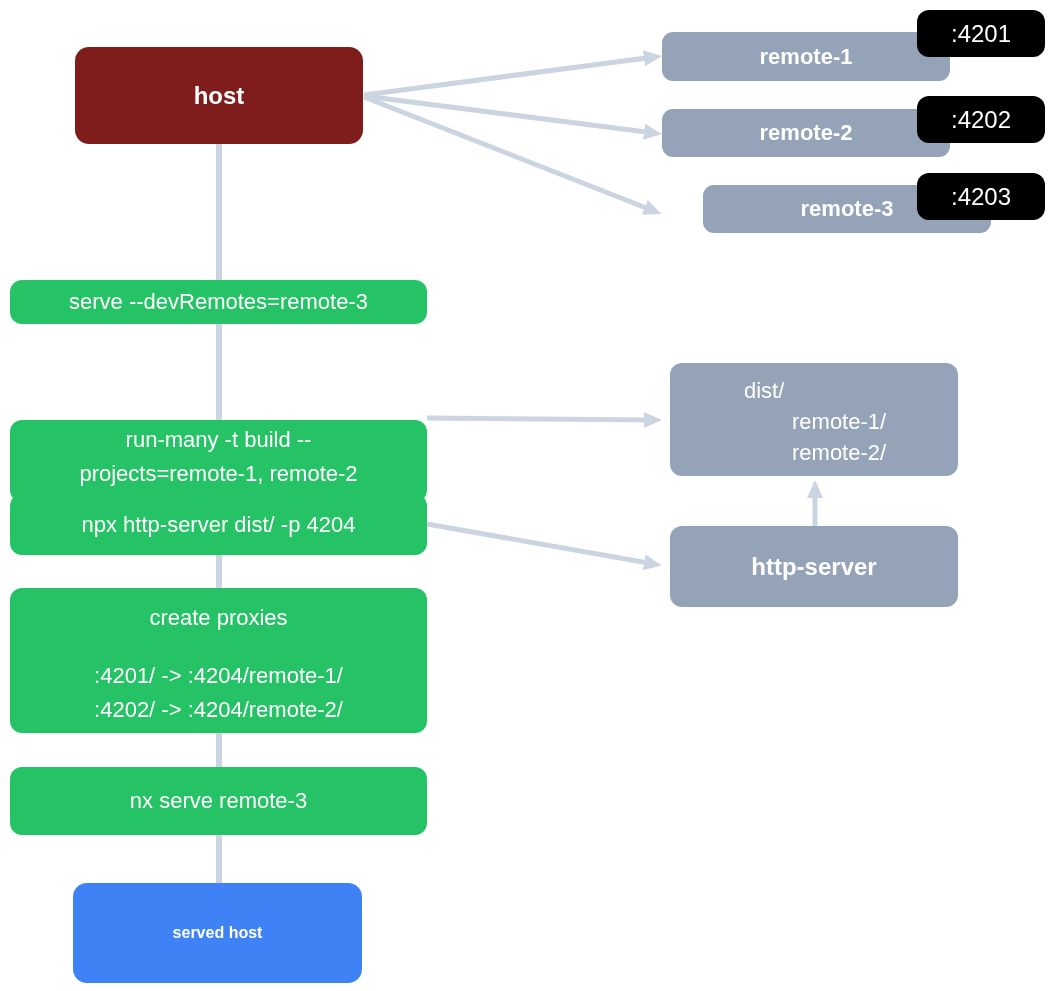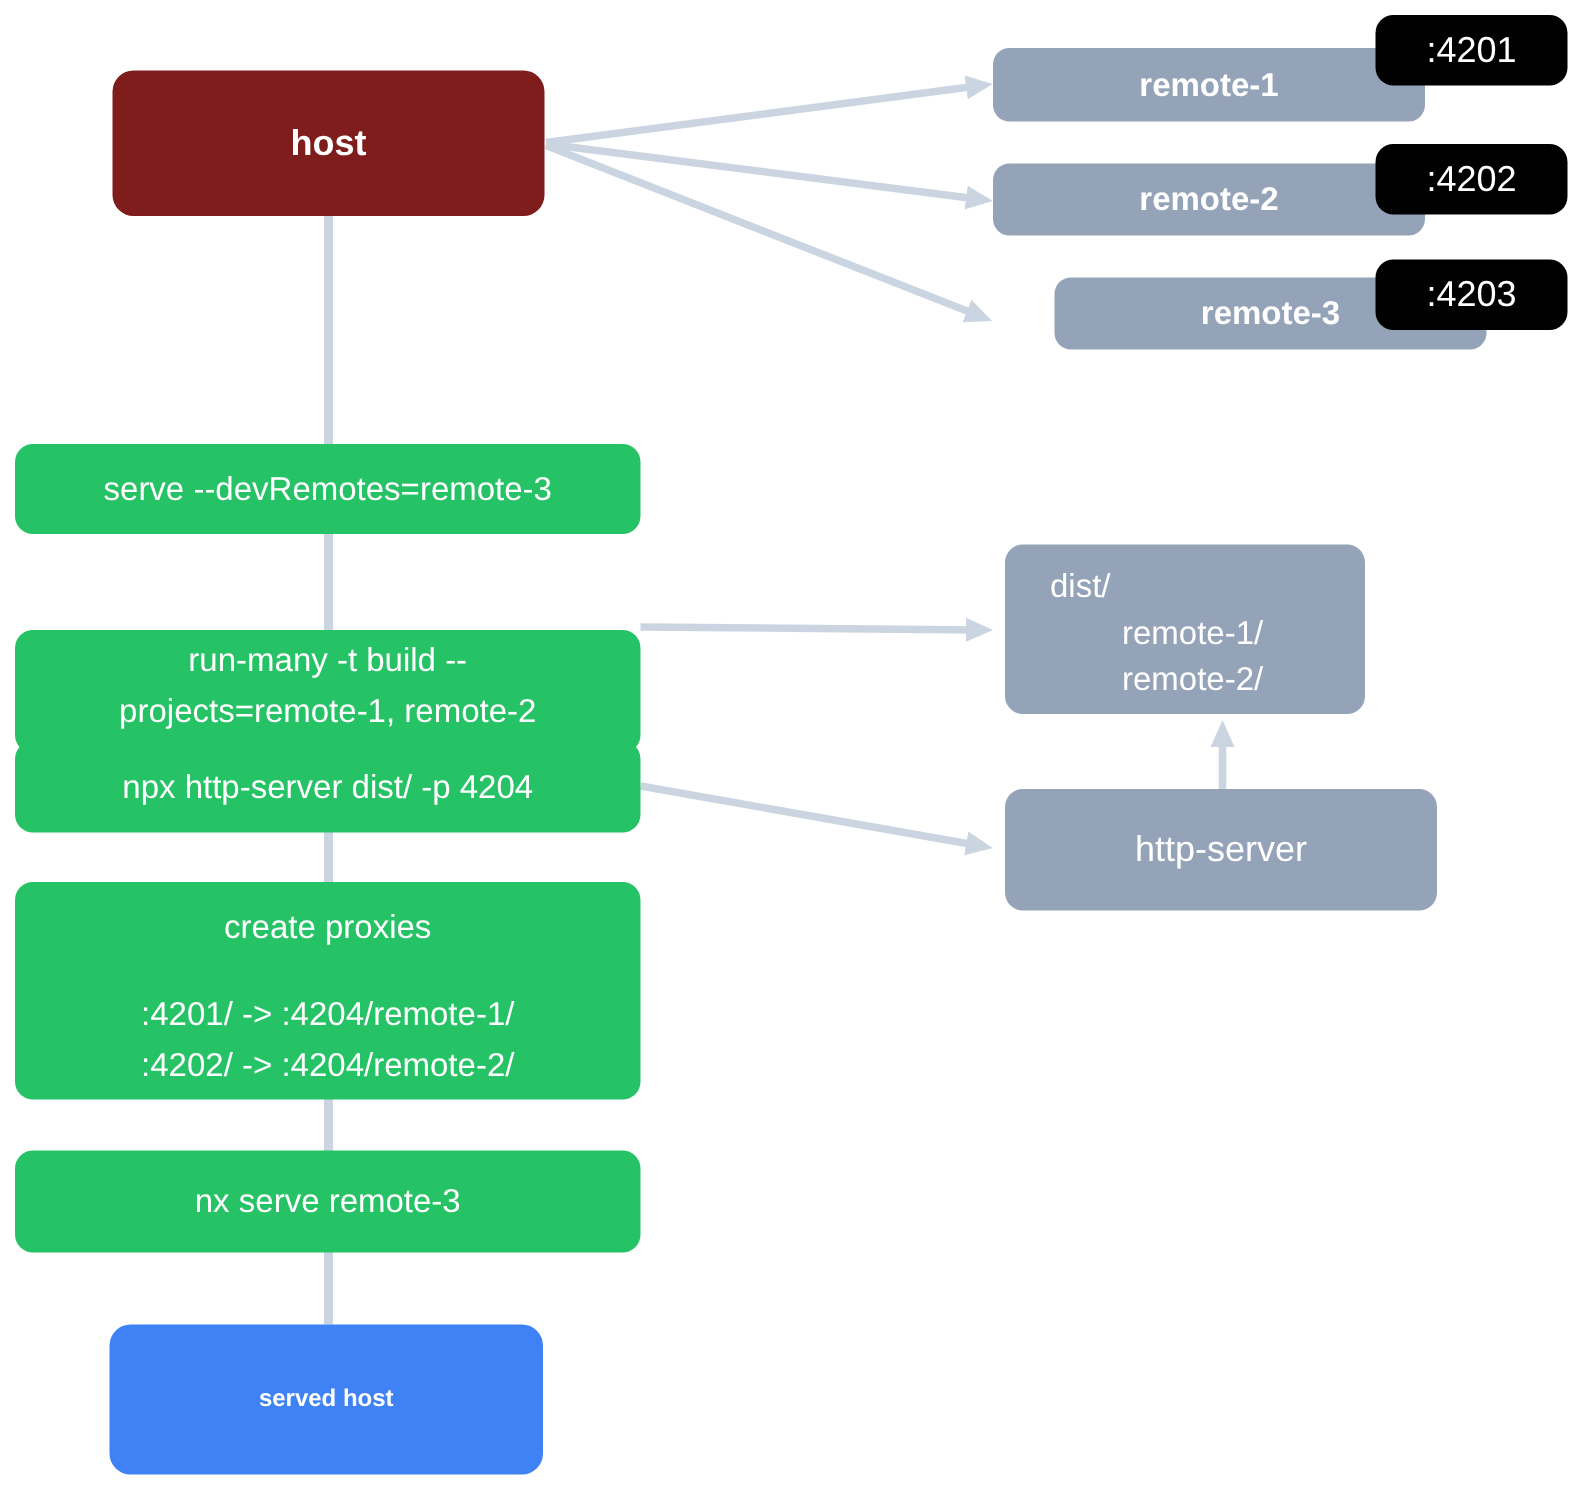--- a/index.html
+++ b/index.html
@@ -65,21 +65,21 @@
     flex-direction:column;
     align-items:stretch;
     justify-content:flex-start;
     padding-top:12px;
     font-size:22px;
     text-align:left;
   }
   .dist-line{line-height:31px;padding-left:30px;display:block;}
   .dist-line.indent{padding-left:78px;}
   .node-http{
-    font-weight:400;font-size:24px;
+    font-weight:700;font-size:24px;
   }
 </style>
 </head>
 <body>
 
 <div class="canvas">
 
   <svg class="connectors" viewBox="0 0 1055 991" xmlns="http://www.w3.org/2000/svg">
     <defs>
       <marker id="arrow" viewBox="0 0 10 10" refX="5" refY="5" markerWidth="4" markerHeight="4" orient="auto">
@@ -113,21 +113,21 @@
     <span>:4202</span>
   </div>
 
   <div class="node node-remote" style="left:662px;top:185px;width:288px;height:48px;margin-left:41px;">
     <span>remote-3</span>
   </div>
   <div class="badge" style="left:917px;top:173px;width:128px;height:47px;">
     <span>:4203</span>
   </div>
 
-  <div class="node step" style="left:10px;top:296px;width:417px;height:60px;">
+  <div class="node step" style="left:10px;top:280px;width:417px;height:44px;">
     <span>serve --devRemotes=remote-3</span>
   </div>
 
   <div class="node step multiline" style="left:10px;top:377px;width:417px;height:82px;padding-top:3px;margin-top:43px;">
     <span class="line">run-many -t build --</span>
     <span class="line">projects=remote-1, remote-2</span>
   </div>
 
   <div class="node step" style="left:10px;top:494px;width:417px;height:61px;">
     <span>npx http-server dist/ -p 4204</span>
@@ -137,21 +137,21 @@
     <span class="line">create proxies</span>
     <span class="spacer"></span>
     <span class="line">:4201/ -&gt; :4204/remote-1/</span>
     <span class="line">:4202/ -&gt; :4204/remote-2/</span>
   </div>
 
   <div class="node step" style="left:10px;top:767px;width:417px;height:68px;">
     <span>nx serve remote-3</span>
   </div>
 
-  <div class="node node-gray node-dist" style="left:670px;top:363px;width:240px;height:113px;">
+  <div class="node node-gray node-dist" style="left:670px;top:363px;width:288px;height:113px;padding-left:44px;">
     <span class="dist-line">dist/</span>
     <span class="dist-line indent">remote-1/</span>
     <span class="dist-line indent">remote-2/</span>
   </div>
 
   <div class="node node-gray node-http" style="left:670px;top:526px;width:288px;height:81px;">
     <span>http-server</span>
   </div>
 
   <div class="node node-served" style="left:73px;top:883px;width:289px;height:100px;">

